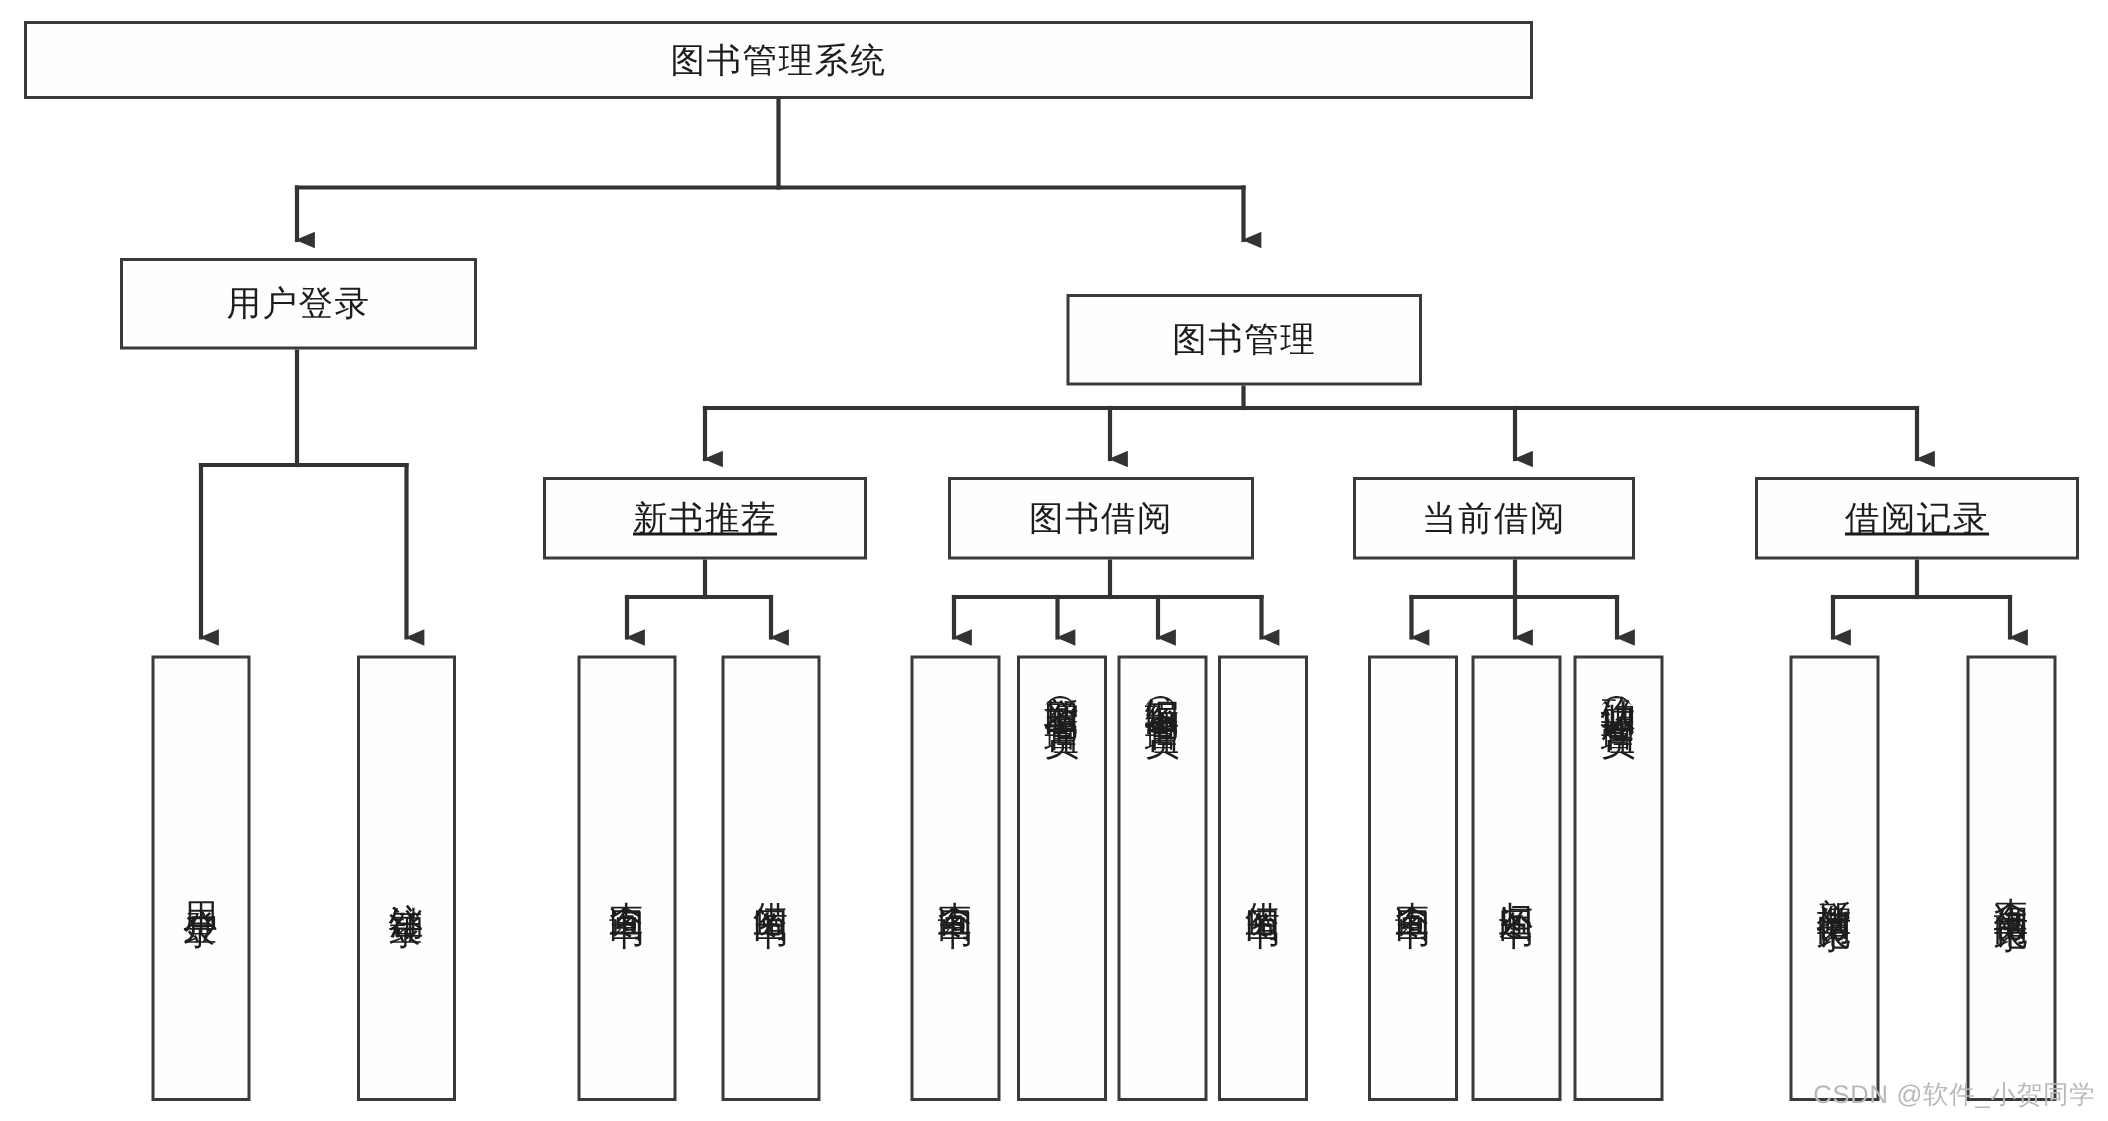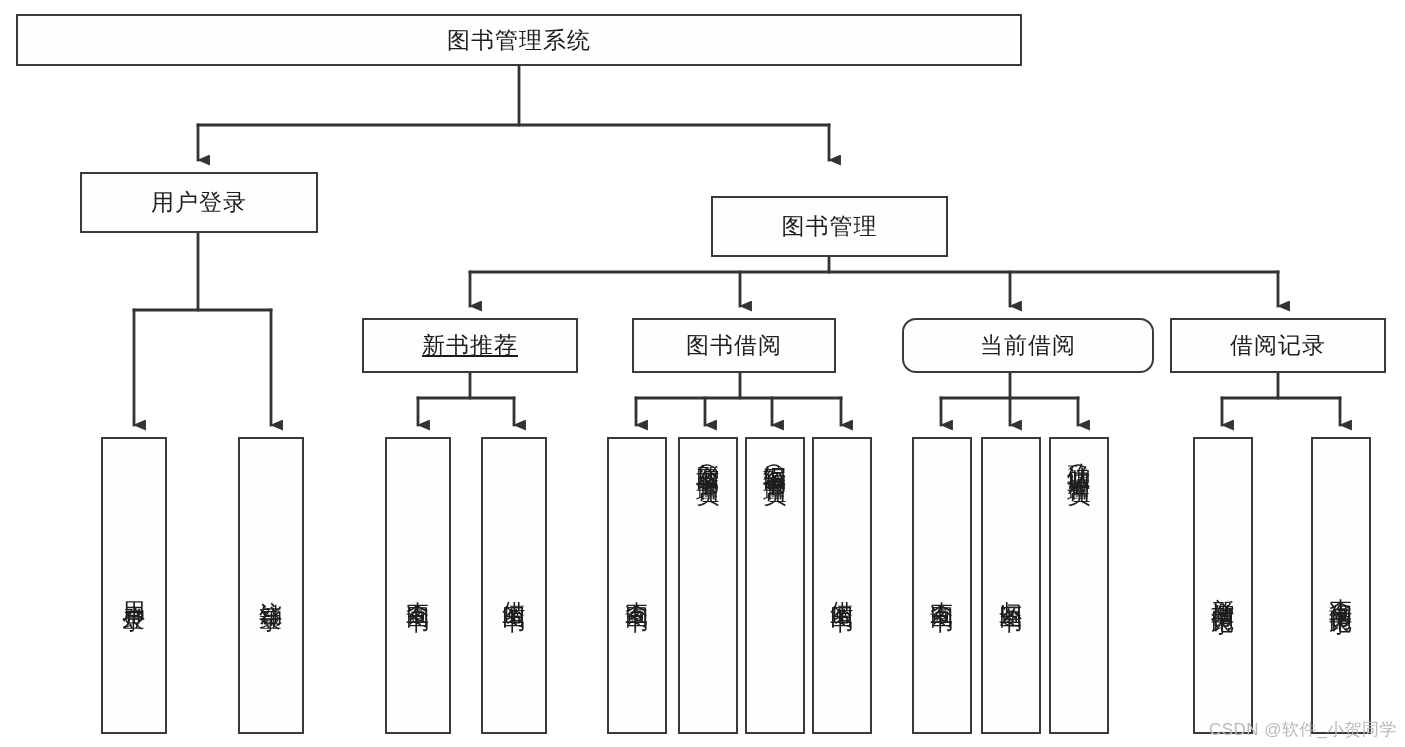--- a/index.html
+++ b/index.html
@@ -137,25 +137,25 @@
   </div>
 
   <div class="node" style="left:362px; top:318px; width:216px; height:55px;text-decoration:underline;">
     <span class="node-label">新书推荐</span>
   </div>
 
   <div class="node" style="left:632px; top:318px; width:204px; height:55px;">
     <span class="node-label">图书借阅</span>
   </div>
 
-  <div class="node" style="left:902px; top:318px; width:252px; height:55px;border-radius:14px;">
+  <div class="node" style="left:902px; top:318px; width:188px; height:55px;">
     <span class="node-label">当前借阅</span>
   </div>
 
-  <div class="node" style="left:1170px; top:318px; width:216px; height:55px;">
+  <div class="node" style="left:1170px; top:318px; width:216px; height:55px;text-decoration:underline;">
     <span class="node-label">借阅记录</span>
   </div>
 
   <div class="node vertical vert-center" style="left:101px; top:437px; width:66px; height:297px;">
     <span class="node-label">用户登录</span>
   </div>
 
   <div class="node vertical vert-center" style="left:238px; top:437px; width:66px; height:297px;">
     <span class="node-label">注销登录</span>
   </div>

